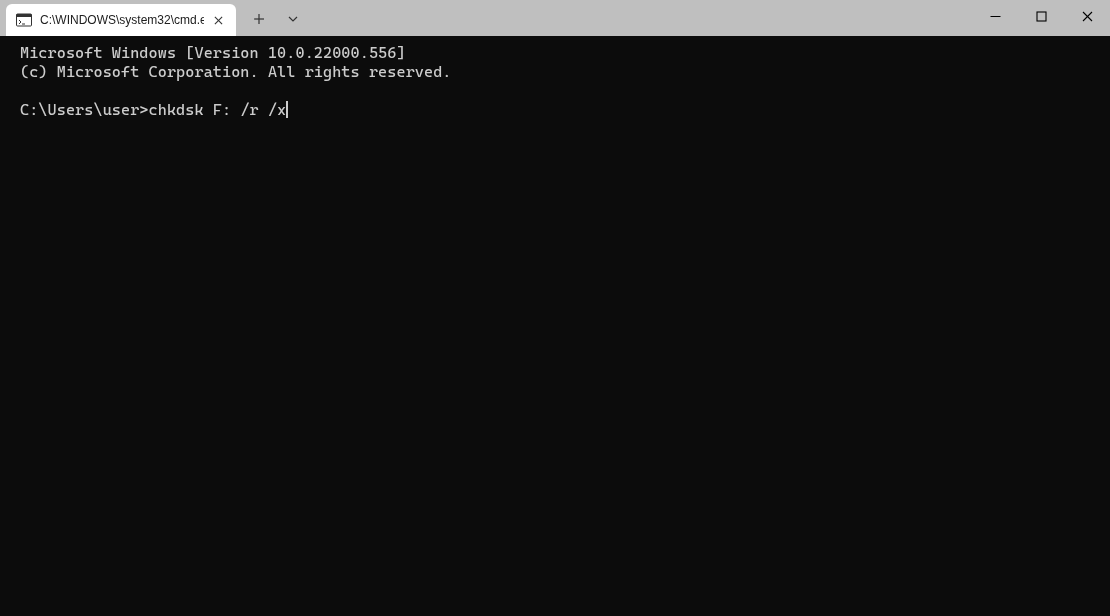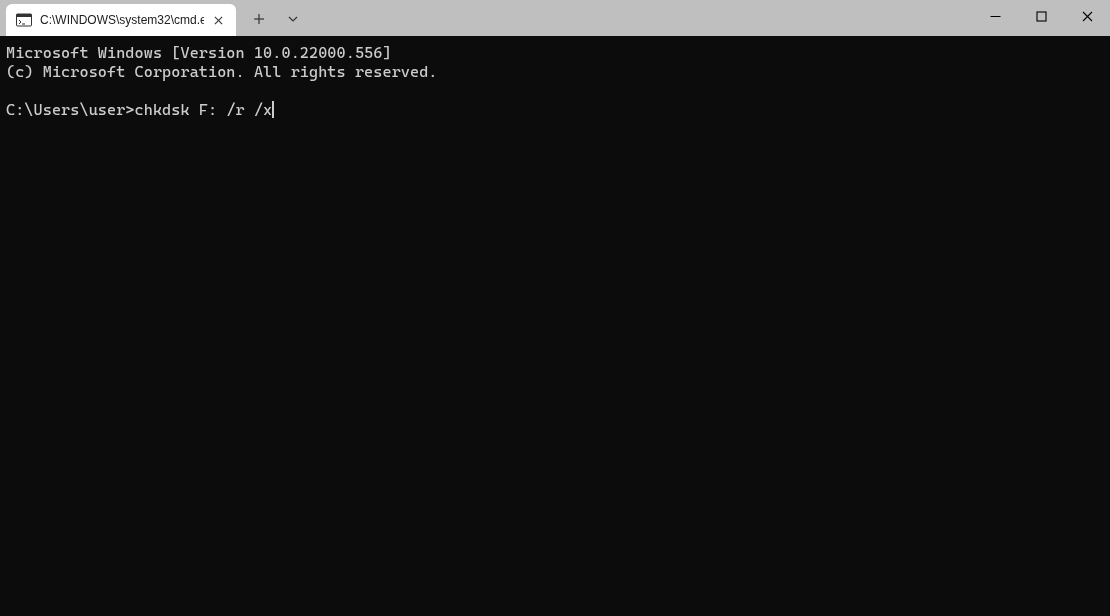--- a/index.html
+++ b/index.html
@@ -87,21 +87,21 @@
     .win-ctrl {
       width: 46px;
       height: 32px;
       display: flex;
       align-items: center;
       justify-content: center;
     }
     .terminal {
       background: #0c0c0c;
       height: calc(616px - 36px);
-      padding: 8px 6px;
+      padding: 8px 20px;
       font-family: 'Cascadia Mono', 'Consolas', monospace;
       font-size: 15.5px;
       line-height: 19px;
       color: #cccccc;
       white-space: pre;
       letter-spacing: 0.1px;
     }
     .term-line {
       color: #cccccc;
     }

